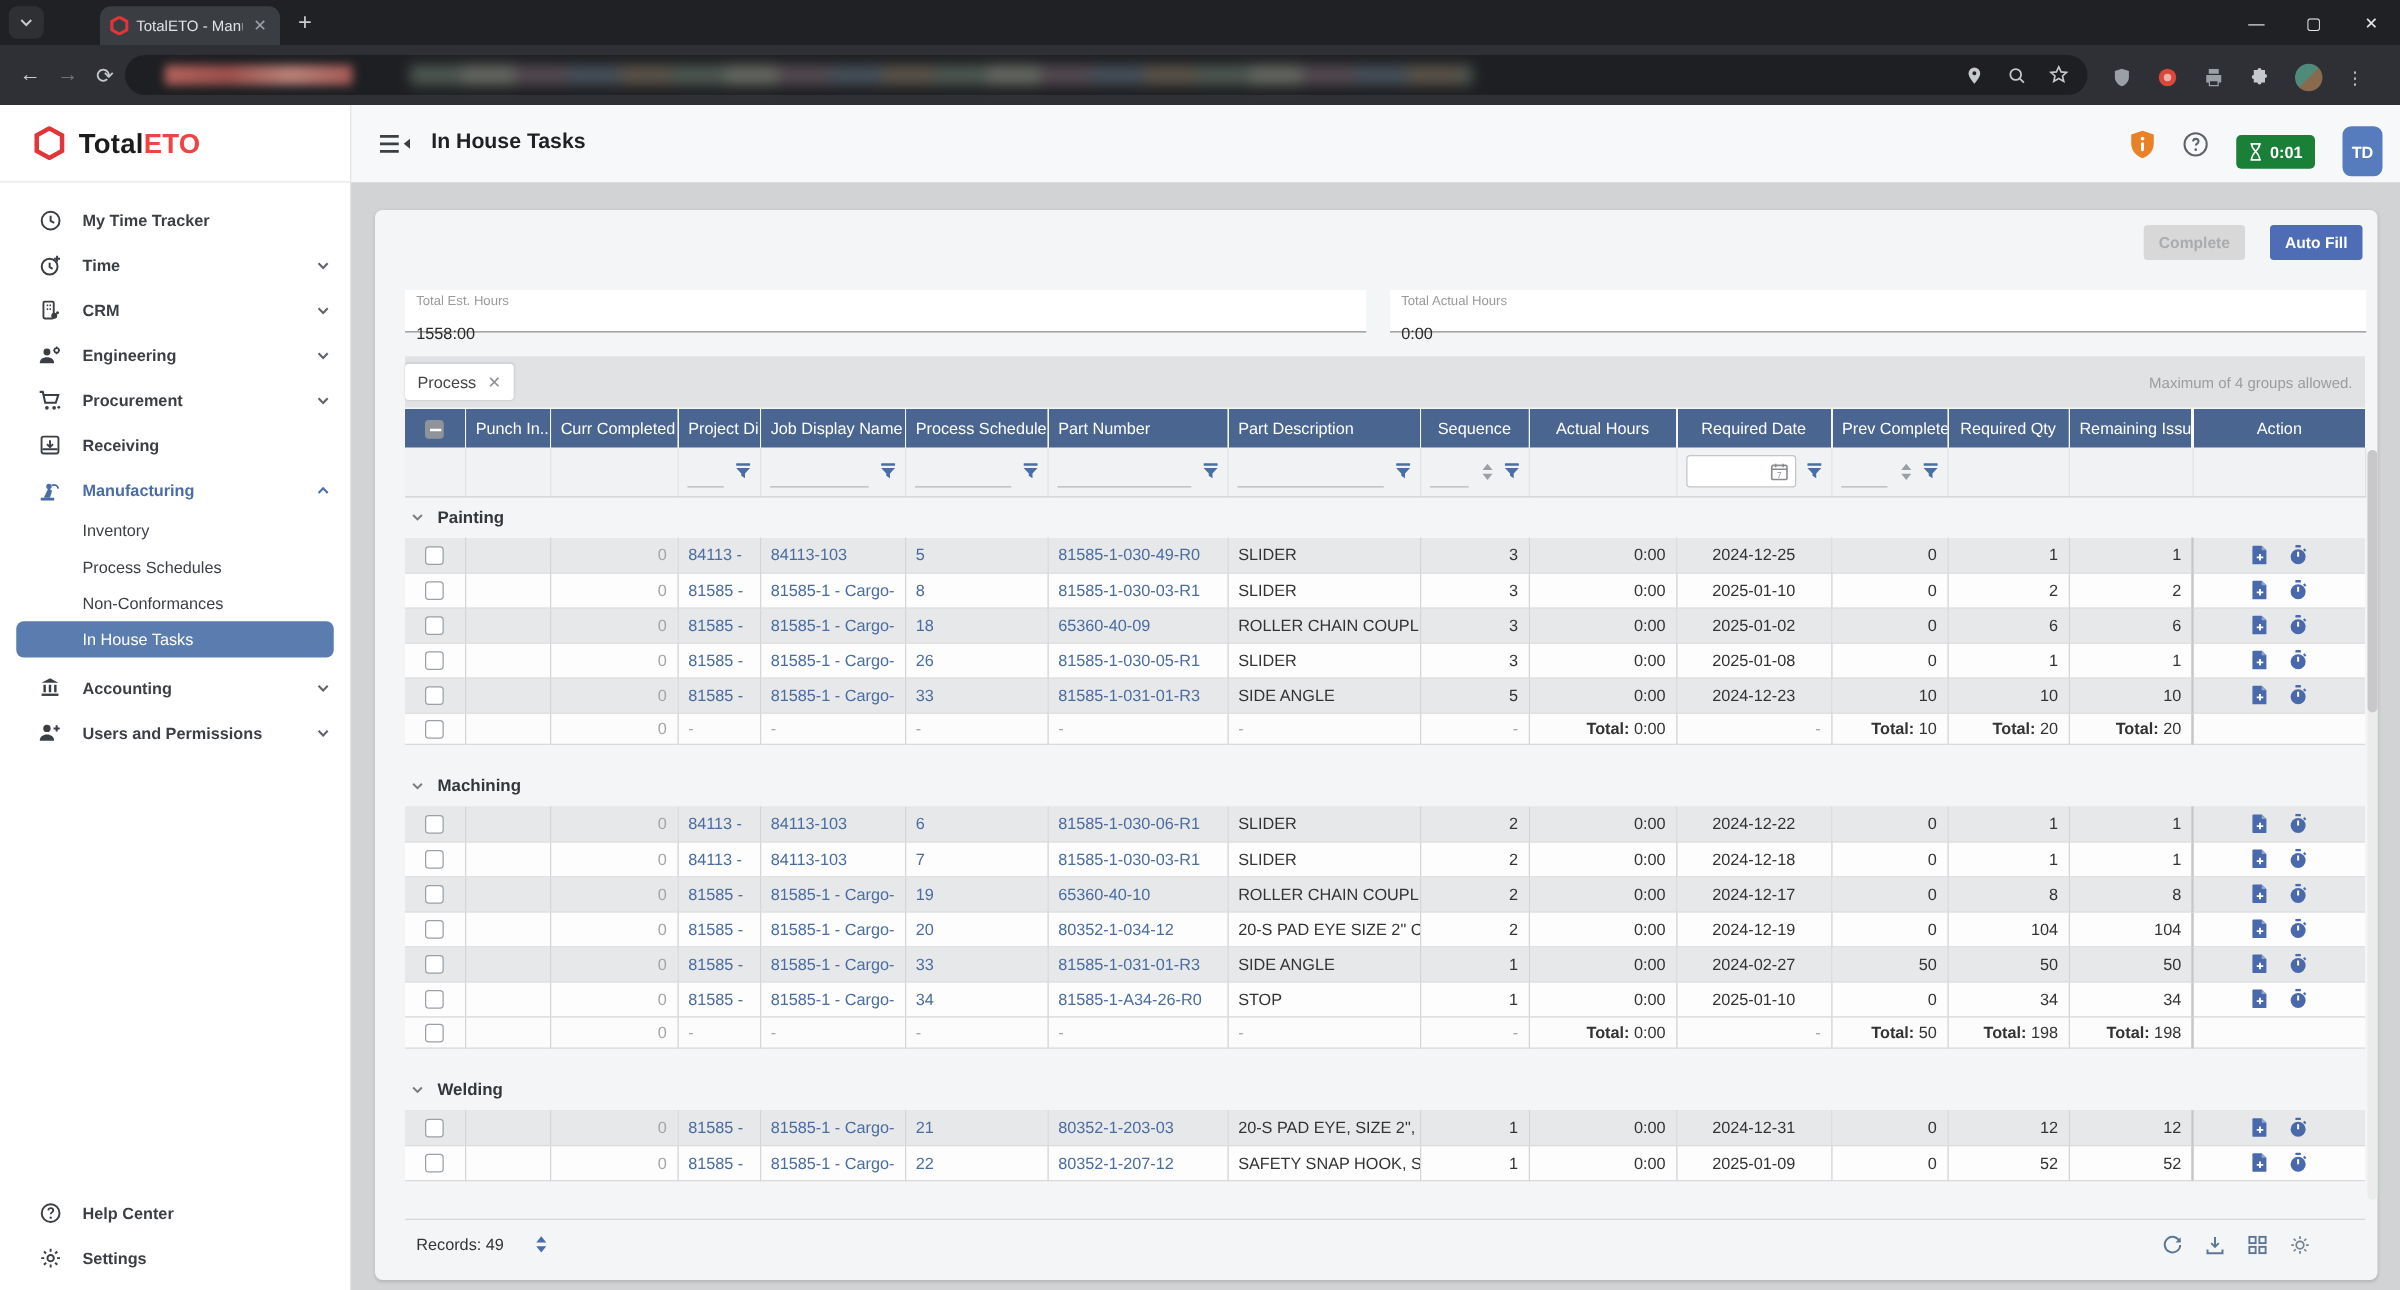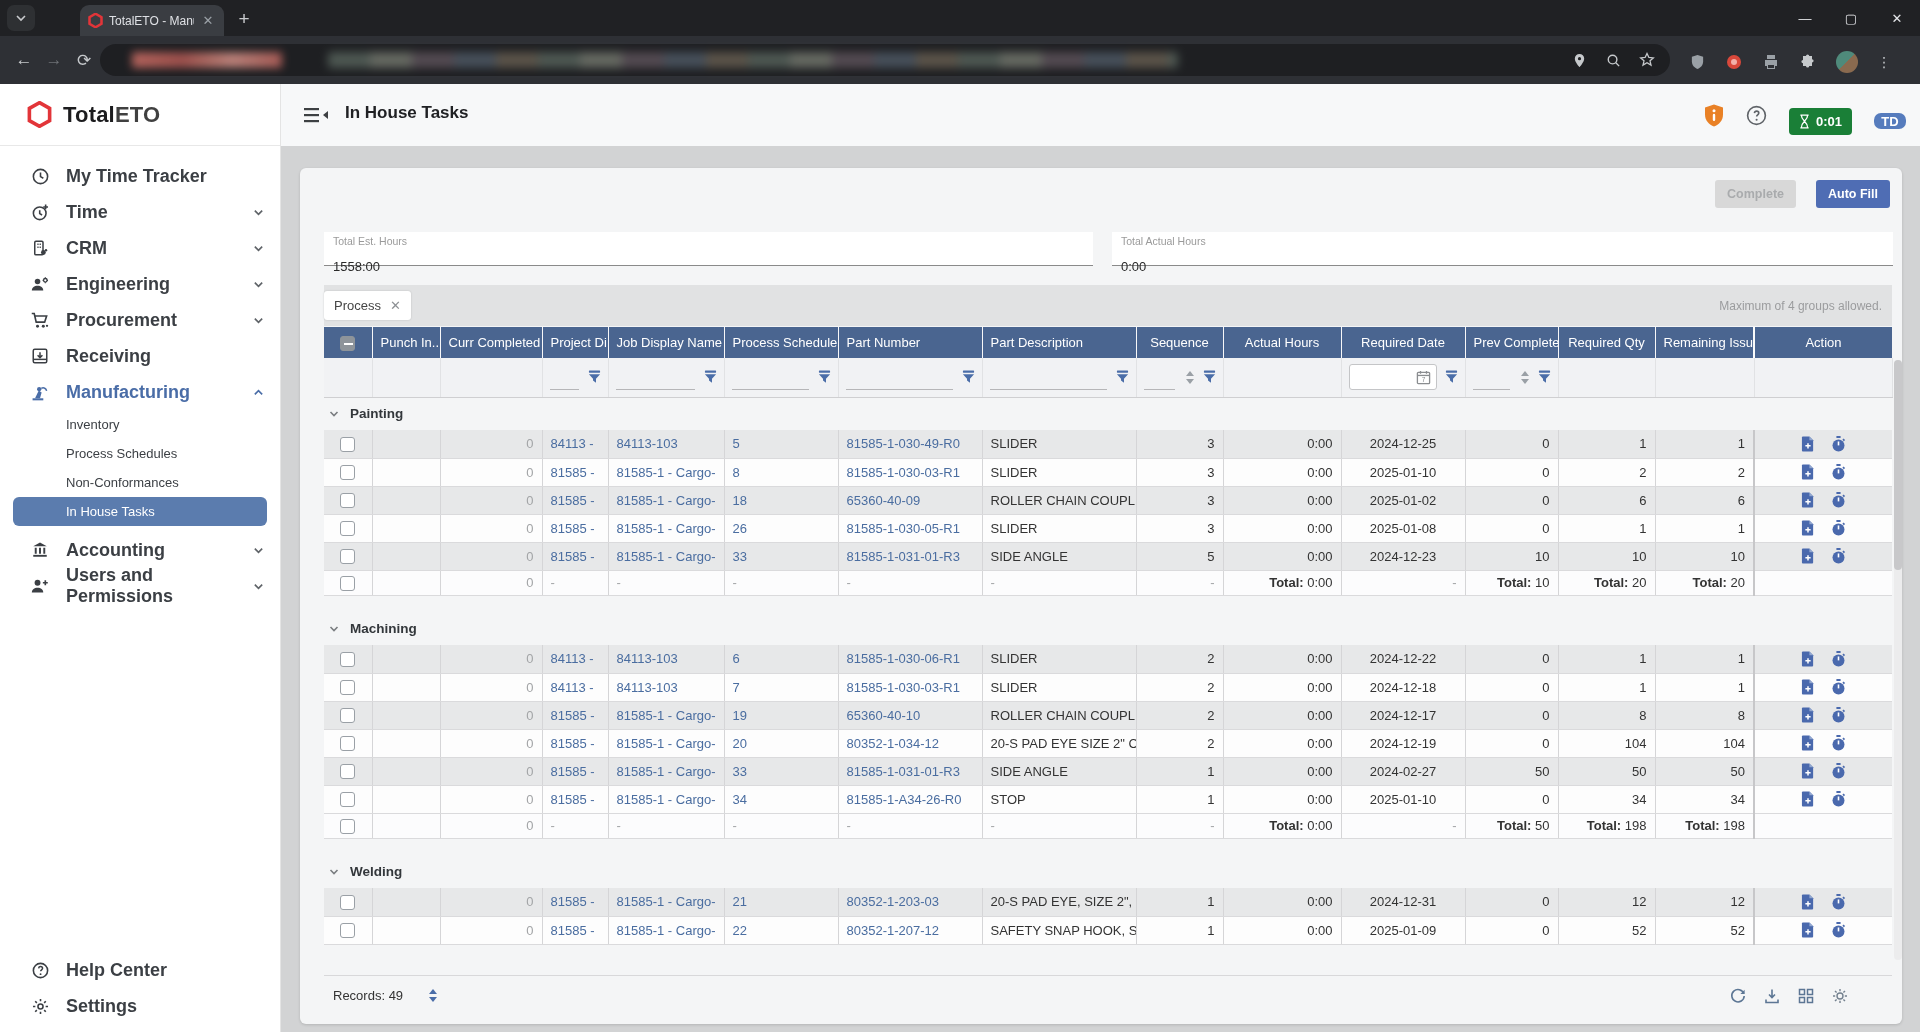--- a/index.html
+++ b/index.html
@@ -25,37 +25,37 @@
   .tb-ico { width:18px; height:18px; display:flex; align-items:center; justify-content:center; }
   .ext-icons { position:absolute; left:1688px; top:15px; display:flex; gap:19px; align-items:center; }
   .avatar-chrome { width:22px; height:22px; border-radius:50%; background:linear-gradient(135deg,#4f8a7b 0 50%,#8a6a4f 50% 100%); }
   .kebab { color:#c6c9cc; font-size:14px; letter-spacing:0; line-height:5px; text-align:center; }
 
   
   .app { position:absolute; left:0; top:84px; width:1920px; height:948px; }
   .sidebar { position:absolute; left:0; top:0; width:281px; height:948px; background:#ffffff; border-right:1px solid #e4e4e4; }
   .side-logo { height:62px; display:flex; align-items:center; padding-left:26px; border-bottom:1px solid #e8e8e8; }
   .logo-text { font-size:22px; font-weight:bold; margin-left:10px; letter-spacing:.2px; }
-  .logo-text .p1 { color:#1c1c1e; } .logo-text .p2 { color:#404040; }
-  .nav-item { height:36px; display:flex; align-items:center; padding-left:30px; padding-right:16px; color:#3b3f44; font-size:18px; font-weight:bold; cursor:pointer; }
+  .logo-text .p1 { color:#1c1c1e; } .logo-text .p2 { color:#ef4444; }
+  .nav-item { height:36px; display:flex; align-items:center; padding-left:30px; padding-right:16px; color:#3b3f44; font-size:13px; font-weight:bold; cursor:pointer; }
   .nav-item .ni-icon { width:20px; display:flex; justify-content:center; }
   .nav-item .ni-label { margin-left:16px; flex:1; }
   .nav-item .chev { color:#5f6368; }
   .nav-item.active-parent { color:#4a6da7; }
   .nav-item.active-parent .chev { color:#4a6da7; }
   .nav-child { height:29px; display:flex; align-items:center; padding-left:66px; font-size:13px; color:#3b3f44; cursor:pointer; }
   .nav-child.selected { background:#5b7cae; color:#fff; border-radius:6px; margin:0 13px; padding-left:53px; }
   .side-footer { position:absolute; bottom:0; left:0; width:100%; padding-bottom:8px; }
 
   .app-header { position:absolute; left:281px; top:0; width:1639px; height:62px; background:#f7f8f9; }
   .menu-btn { position:absolute; left:22px; top:19px; width:26px; height:24px; }
   .page-title { position:absolute; left:64px; top:19px; font-size:17px; font-weight:bold; color:#202124; }
   .hdr-right { position:absolute; right:14px; top:0; height:62px; display:flex; align-items:center; gap:22px; }
   .timer-btn { background:#1a7f37; color:#fff; font-weight:bold; font-size:13px; height:27px; border-radius:4px; display:flex; align-items:center; padding:0 10px; gap:6px;margin-top:12px; }
-  .avatar { width:32px; height:16px; border-radius:7px; background:#567cbd; color:#fff; font-size:13px; font-weight:bold; display:flex; align-items:center; justify-content:center;margin-top:12px; }
+  .avatar { width:32px; height:40px; border-radius:7px; background:#567cbd; color:#fff; font-size:13px; font-weight:bold; display:flex; align-items:center; justify-content:center;margin-top:12px; }
 
   .content { position:absolute; left:281px; top:62px; width:1639px; height:886px; background:#d2d3d4; }
   .card { position:absolute; left:19px; top:22px; width:1602px; height:856px; background:#f4f5f6; border-radius:6px; box-shadow:0 1px 3px rgba(0,0,0,.15); }
 
   .btn-row { position:absolute; right:12px; top:12px; display:flex; gap:20px; }
   .btn { height:28px; border-radius:3px; font-size:12.5px; font-weight:bold; display:flex; align-items:center; padding:0 12px; cursor:pointer; }
   .btn.disabled { background:#d8d8d8; color:#a9abad; }
   .btn.primary { background:#4f6db4; color:#fff; }
 
   .field { position:absolute; top:64px; height:34px; background:#fff; border-bottom:1px solid #8a8a8a; padding:3px 9px 0; }

